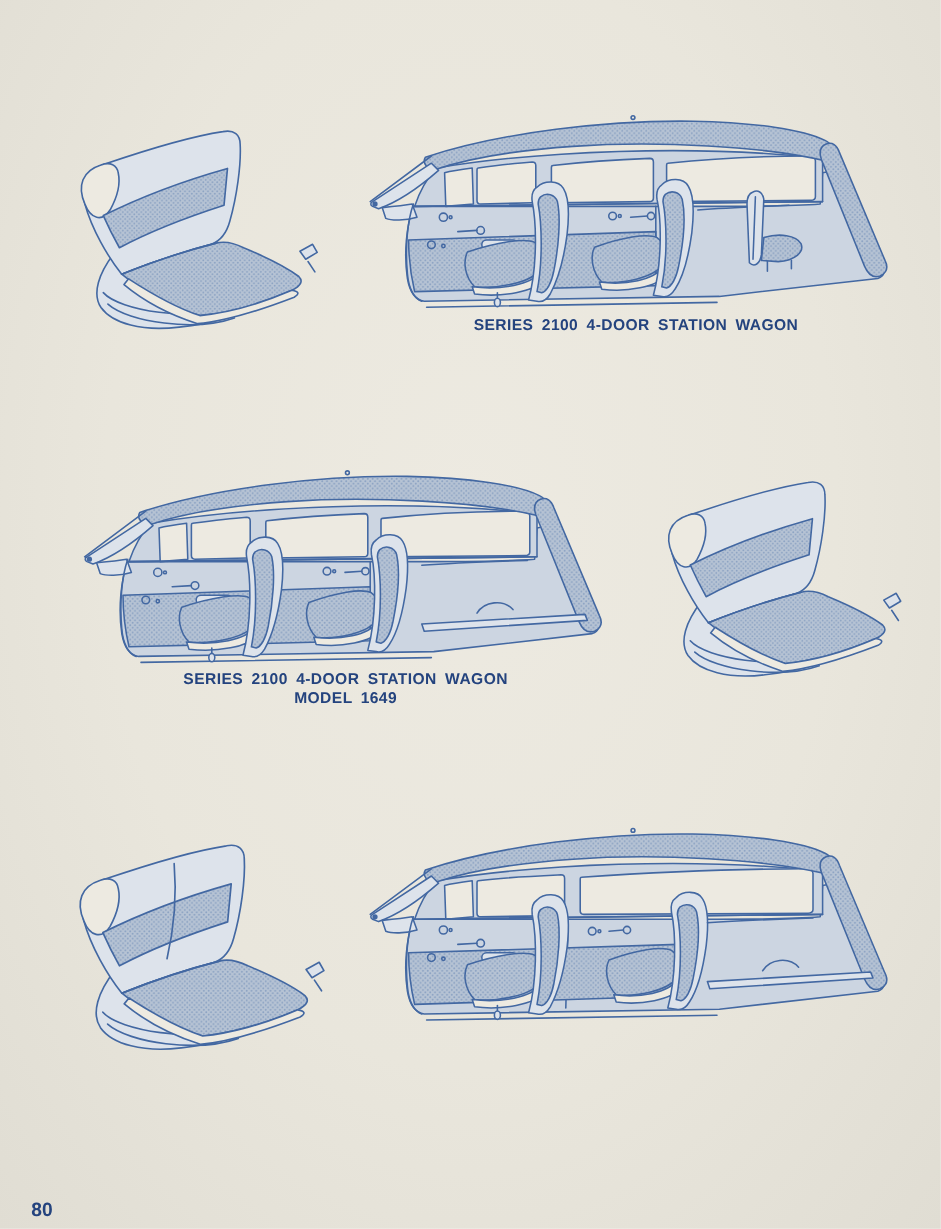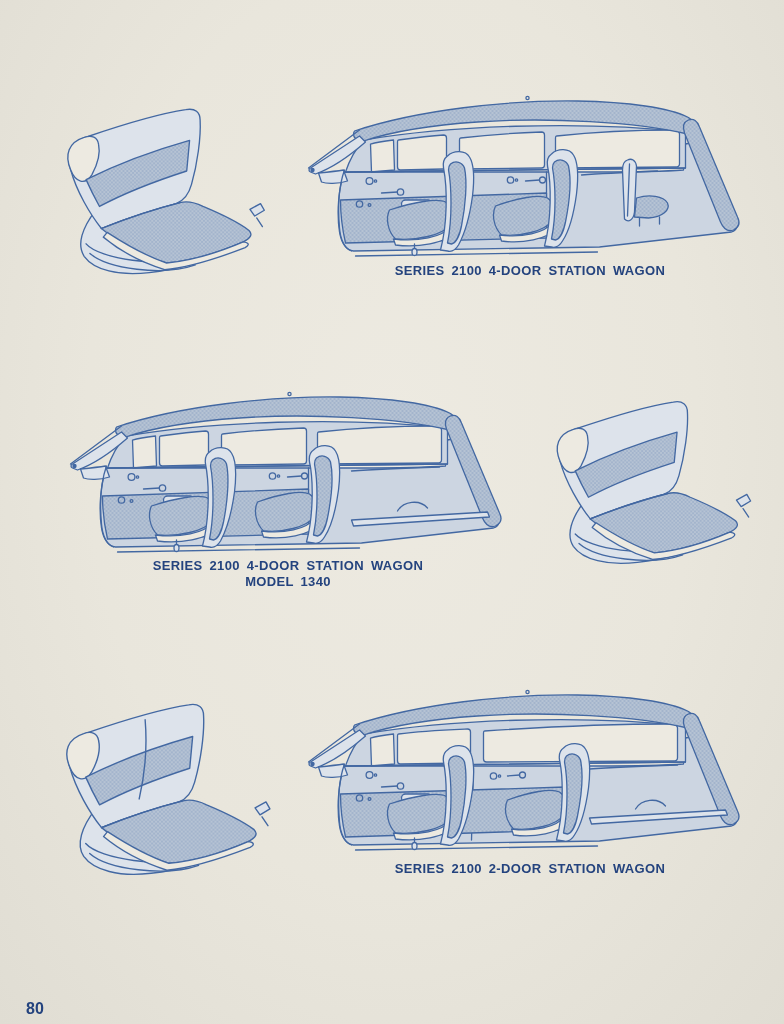--- a/index.html
+++ b/index.html
@@ -202,36 +202,35 @@
           <use href="#cargoFloor"></use>
         </svg>
     </div>
     <div class="art pos-seat-2">
       <svg viewBox="0 0 240 210" xmlns="http://www.w3.org/2000/svg">
           <use href="#benchSeat"></use>
         </svg>
     </div>
     <div class="caption pos-cap-2">
       <div>SERIES 2100 4-DOOR STATION WAGON</div>
-      <div>MODEL 1340</div>
+      <div>MODEL 1649</div>
     </div>
   </section>
 
   <section>
     <div class="art pos-seat-3">
       <svg viewBox="0 0 240 210" xmlns="http://www.w3.org/2000/svg">
         <use href="#benchSeat"></use>
         <path d="M106,32 C108,56 106,86 100,112" fill="none" stroke="#4368a2" stroke-width="1.4" stroke-linecap="round"></path>
       </svg>
     </div>
     <div class="art pos-wagon-3">
       <svg viewBox="0 0 465 180" xmlns="http://www.w3.org/2000/svg">
           <use href="#wagon2"></use>
           <use href="#cargoFloor"></use>
         </svg>
     </div>
     <div class="caption pos-cap-3">
-      <div>SERIES 2100 2-DOOR STATION WAGON</div>
     </div>
   </section>
 
   <div class="page-number">80</div>
 </div>
 
 </body></html>

